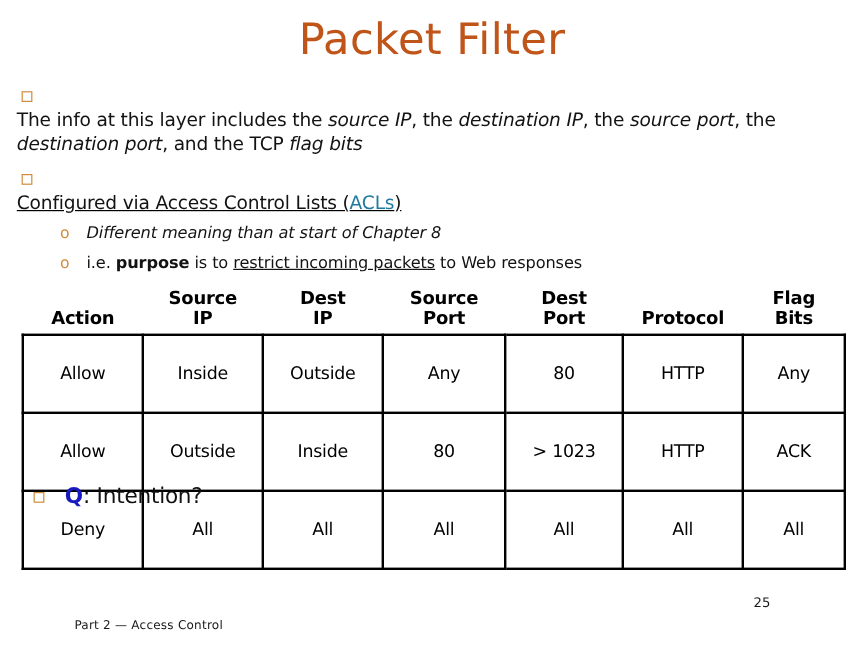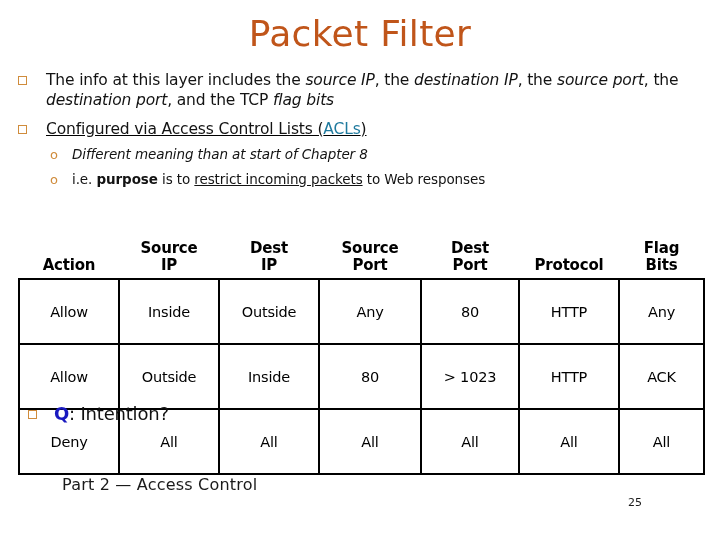--- a/index.html
+++ b/index.html
@@ -41,20 +41,21 @@
   .bullets {
     position: absolute;
     top: 70px;
     left: 14px;
     width: 700px;
   }
   .bullet-row {
     display: flex;
     align-items: flex-start;
     margin-bottom: 3px;
+    flex-direction: column;
   }
   .bullet-mark {
     flex: 0 0 auto;
     width: 28px;
     text-align: left;
     padding-left: 4px;
     color: #D08C3C;
     font-size: 12px;
     line-height: 20px;
     font-family: "DejaVu Sans", sans-serif;
@@ -182,22 +183,22 @@
     color: #111;
     letter-spacing: -0.2px;
   }
   .qa-text .q-letter { color: #1919C0; font-weight: 700; }
   .qa-text .a-letter { color: #D01010; font-weight: 700; }
 
   
   .footer-left {
     position: absolute;
     left: 62px;
-    top: 475px;
-    font-size: 16px;
+    top: 516px;
+    font-size: 10px;
     color: #1a1a1a;
     letter-spacing: 0.2px;
   }
   .footer-right {
     position: absolute;
     left: 628px;
     top: 496px;
     font-size: 11px;
     color: #1a1a1a;
   }

